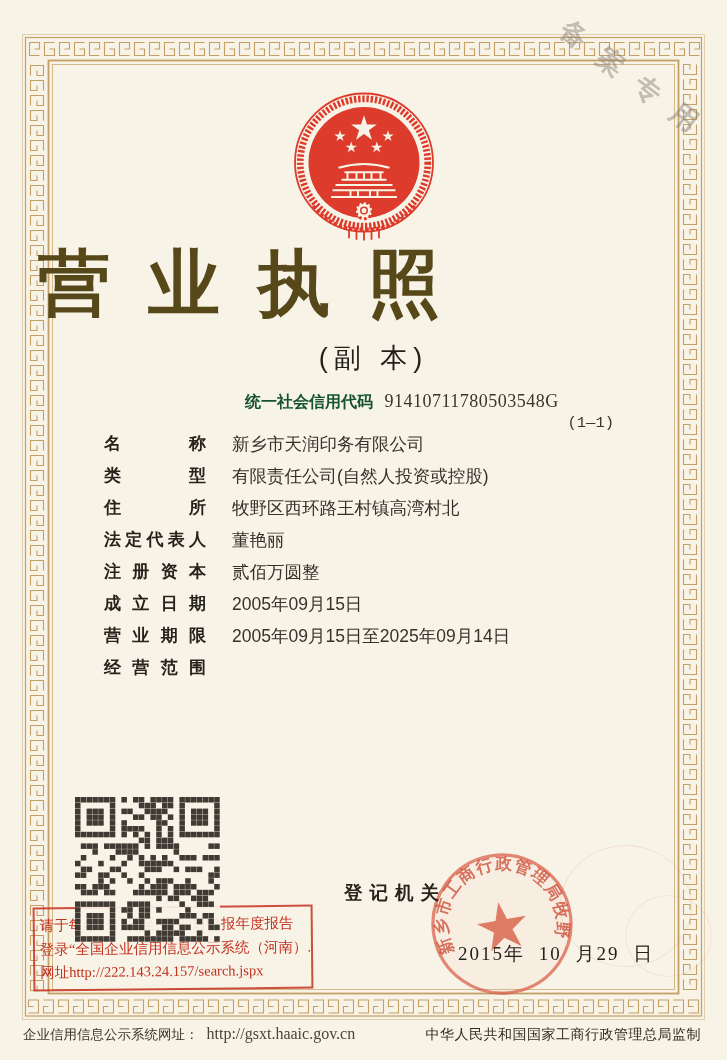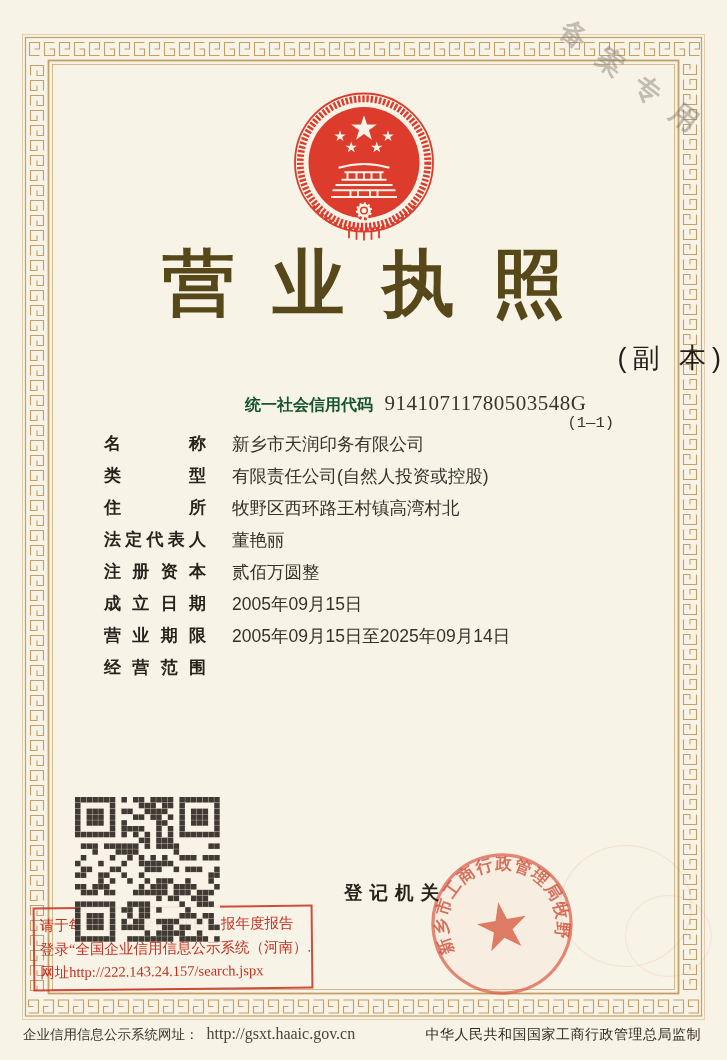--- a/index.html
+++ b/index.html
@@ -16,32 +16,32 @@
     position:absolute; left:574px; top:12px; z-index:30;
     transform:rotate(37deg); transform-origin:left top;
     font-size:27px; font-weight:600; letter-spacing:19px;
     color:rgba(128,122,112,0.45); white-space:nowrap;
   }
   
   .emblem{position:absolute; left:288px; top:92px; z-index:5;}
   
   .doc-title{
     position:absolute; top:237px; left:0; right:0; z-index:5;
-    text-align:center; font-size:72px; font-weight:bold;
+    font-size:72px; font-weight:bold;
     color:#57481a; letter-spacing:38px; padding-left:38px; line-height:92px;
   }
   .doc-subtitle{
     position:absolute; top:340px; left:0; right:0; z-index:5;
-    text-align:right; font-size:27px; font-weight:500;
+    text-align:center; font-size:27px; font-weight:500;
     color:#211d17; letter-spacing:6px; padding-left:20px;
   }
   
   .credit-line{position:absolute; left:245px; top:391px; z-index:5; white-space:nowrap;}
   .credit-label{font-weight:bold; font-size:16px; color:#14532d;}
-  .credit-value{font-family:"Liberation Serif", serif; font-size:21px; letter-spacing:0.5px; margin-left:7px; color:#3a352c;}
+  .credit-value{font-family:"Liberation Serif", serif; font-size:18px; letter-spacing:0.5px; margin-left:7px; color:#3a352c;}
   .page-num{
     position:absolute; top:414px; left:0; width:614px; text-align:right; z-index:5;
     font-family:Liberation Mono, monospace; font-size:15.5px; color:#3a352c;
   }
   
   .fields{position:absolute; left:104px; top:434px; width:548px; z-index:5;}
   .field-row{display:flex; align-items:flex-start; margin-bottom:11.5px;}
   .f-label{
     width:102px; flex:0 0 102px; display:inline-flex; justify-content:space-between;
     font-weight:bold; font-size:17px; color:#26221c; line-height:20.5px;
@@ -760,19 +760,20 @@
       </defs>
       <text font-size="16.5" font-weight="bold" fill="rgba(205,75,52,0.78)" letter-spacing="1.5" font-family="Liberation Serif, serif">
         <textPath href="#sealArc">新乡市工商行政管理局牧野分局</textPath>
       </text>
       <g id="seal-star">
           <polygon points="87.00,64.00 92.84,81.96 111.73,81.97 96.45,93.07 102.28,111.03 87.00,99.93 71.72,111.03 77.55,93.07 62.27,81.97 81.16,81.96" fill="rgba(214,84,58,0.75)"></polygon>
         </g>
     </g>
   </svg>
 
+  <div class="date-line">2015年 10 月29 日</div>
 
   <div class="footer-left">
     <span>企业信用信息公示系统网址：</span><span class="url">http://gsxt.haaic.gov.cn</span>
   </div>
   <div class="footer-right">中华人民共和国国家工商行政管理总局监制</div>
 
 </div>
 
 </body></html>

